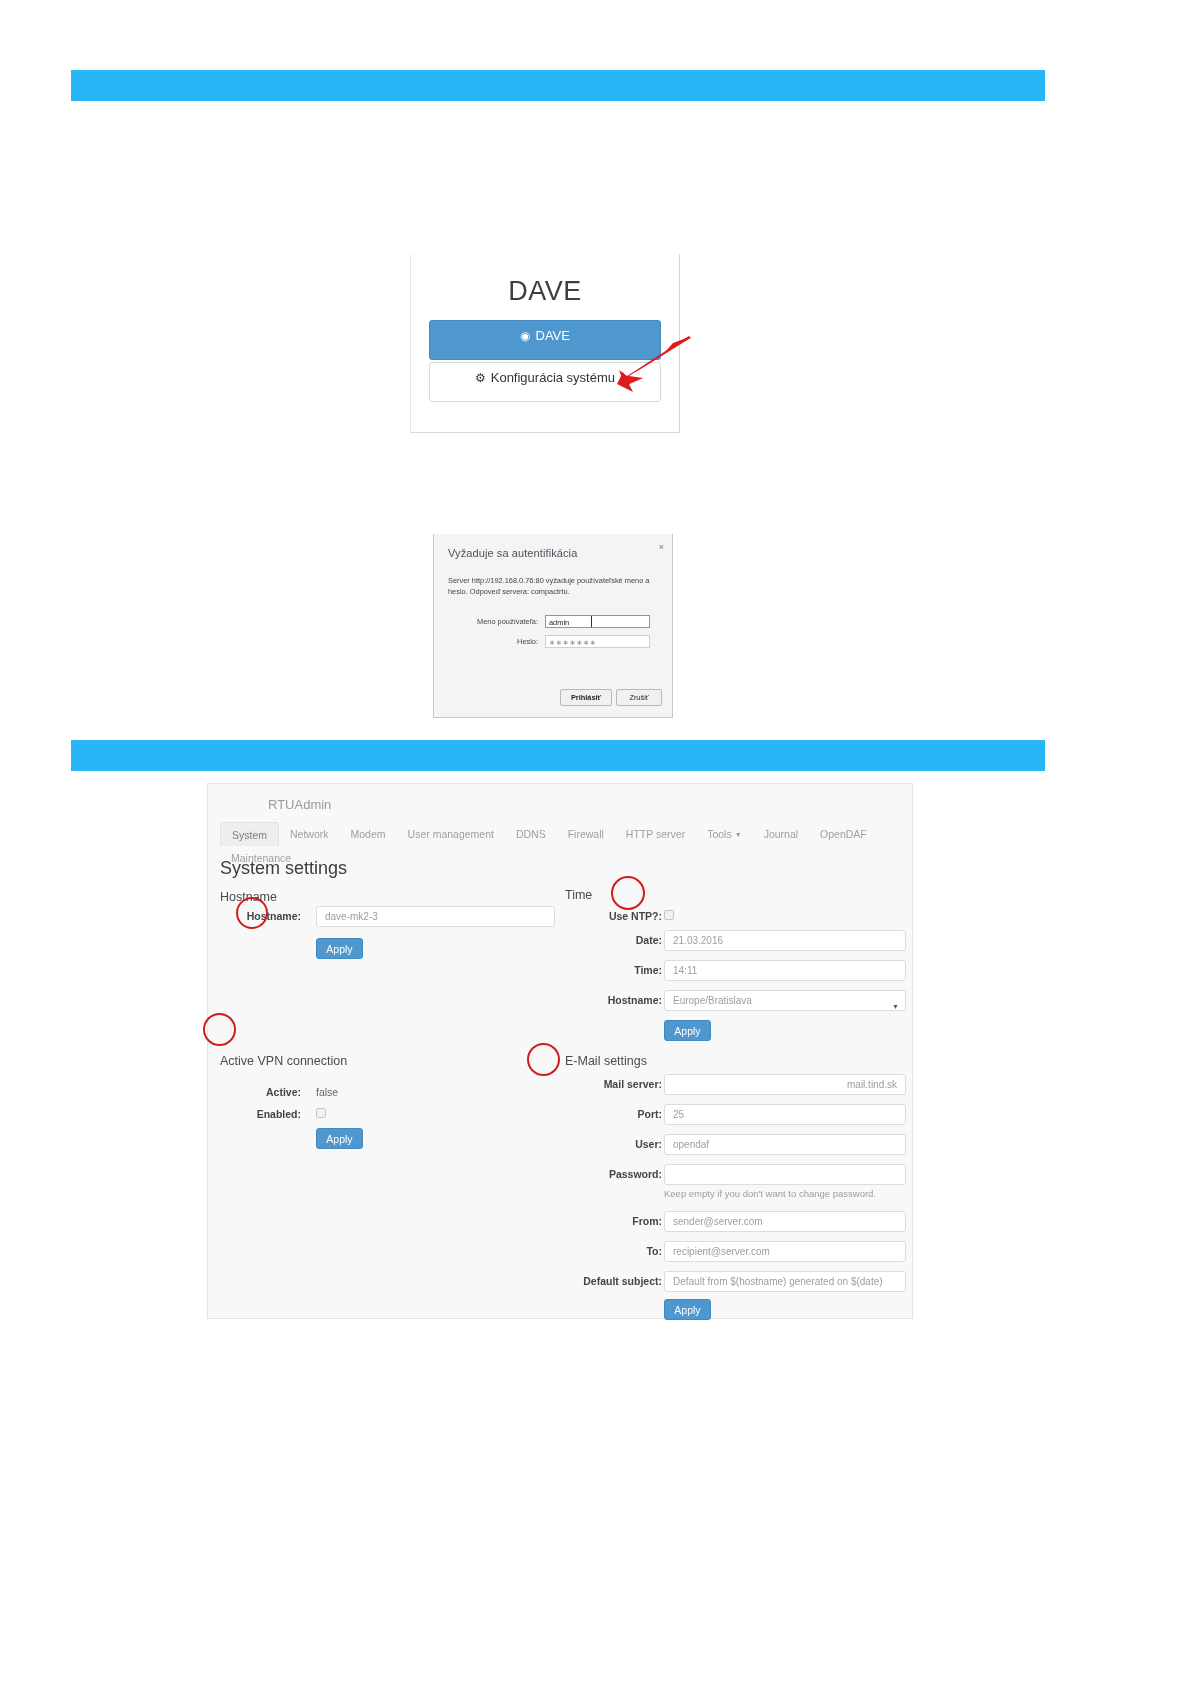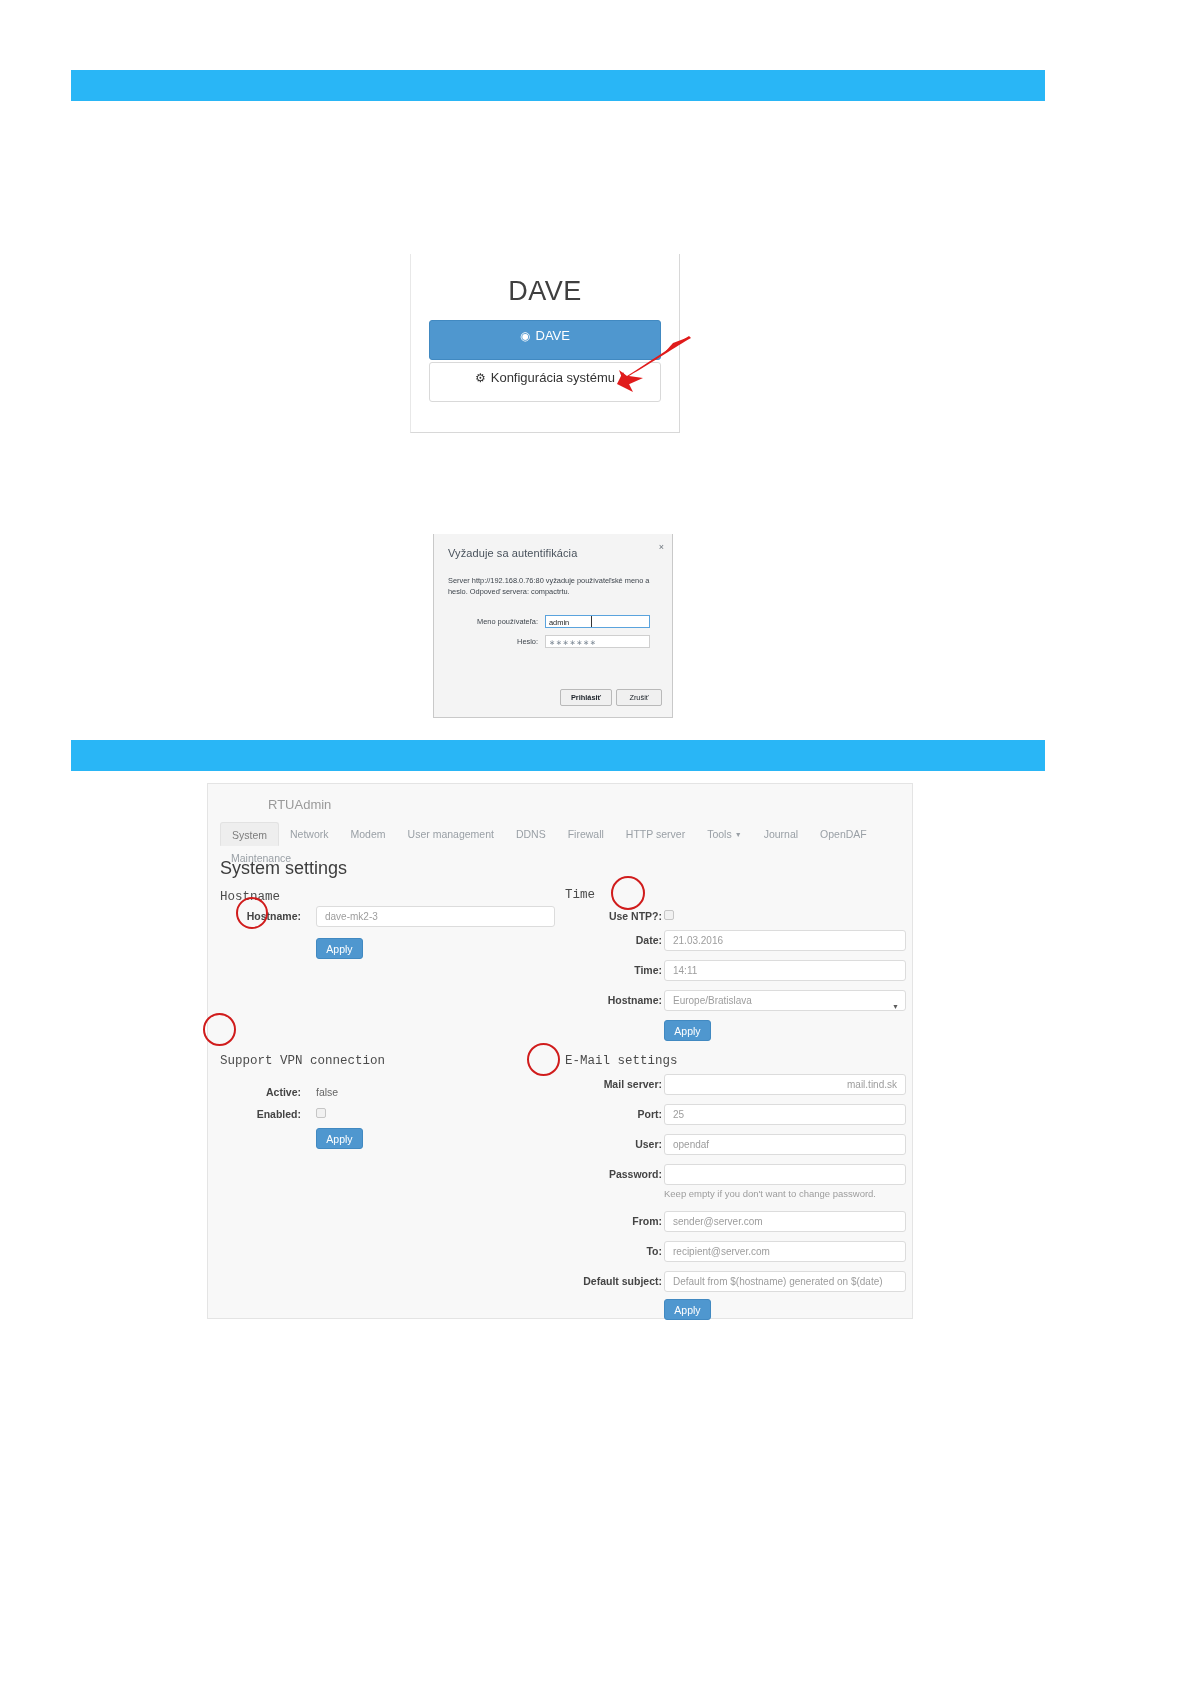--- a/index.html
+++ b/index.html
@@ -106,21 +106,21 @@
   }
   .nav-tab .caret{font-size:7px;margin-left:3px;vertical-align:middle;}
 
   #page-title{
     position:absolute;left:12px;top:74px;font-size:18px;color:#3d3d3d;
     font-weight:400;
   }
 
   
   .col-heading{
-    position:absolute;font-size:12.5px;color:#4b4b4b;font-weight:400;font-family:Liberation Mono, monospace;
+    position:absolute;font-size:12.5px;color:#4b4b4b;font-weight:400;
   }
   #heading-hostname{left:12px;top:106px;}
   #heading-time{left:357px;top:104px;}
   #heading-vpn{left:12px;top:270px;}
   #heading-email{left:357px;top:270px;}
 
   
   .frow{position:absolute;height:22px;}
   .flabel{
     position:absolute;right:0;top:4px;font-size:10.5px;color:#444;
@@ -261,21 +261,21 @@
   <div class="frow" style="left:357px;top:206px;width:341px;">
     <div class="flabel" style="right:244px;">Hostname:</div>
     <div class="fselect" style="left:99px;width:242px;">
       <span>Europe/Bratislava</span>
       <span class="sel-caret">▼</span>
     </div>
   </div>
 
   <div class="apply-btn" style="left:456px;top:236px;">Apply</div>
 
-  <div class="col-heading" id="heading-vpn">Support VPN connection</div>
+  <div class="col-heading" id="heading-vpn">Active VPN connection</div>
 
   <div class="frow" style="left:12px;top:298px;width:335px;">
     <div class="flabel" style="right:254px;">Active:</div>
     <div class="fstatic" style="left:96px;">false</div>
   </div>
 
   <div class="frow" style="left:12px;top:320px;width:335px;">
     <div class="flabel" style="right:254px;">Enabled:</div>
     <div class="fcheck" style="left:96px;"></div>
   </div>

